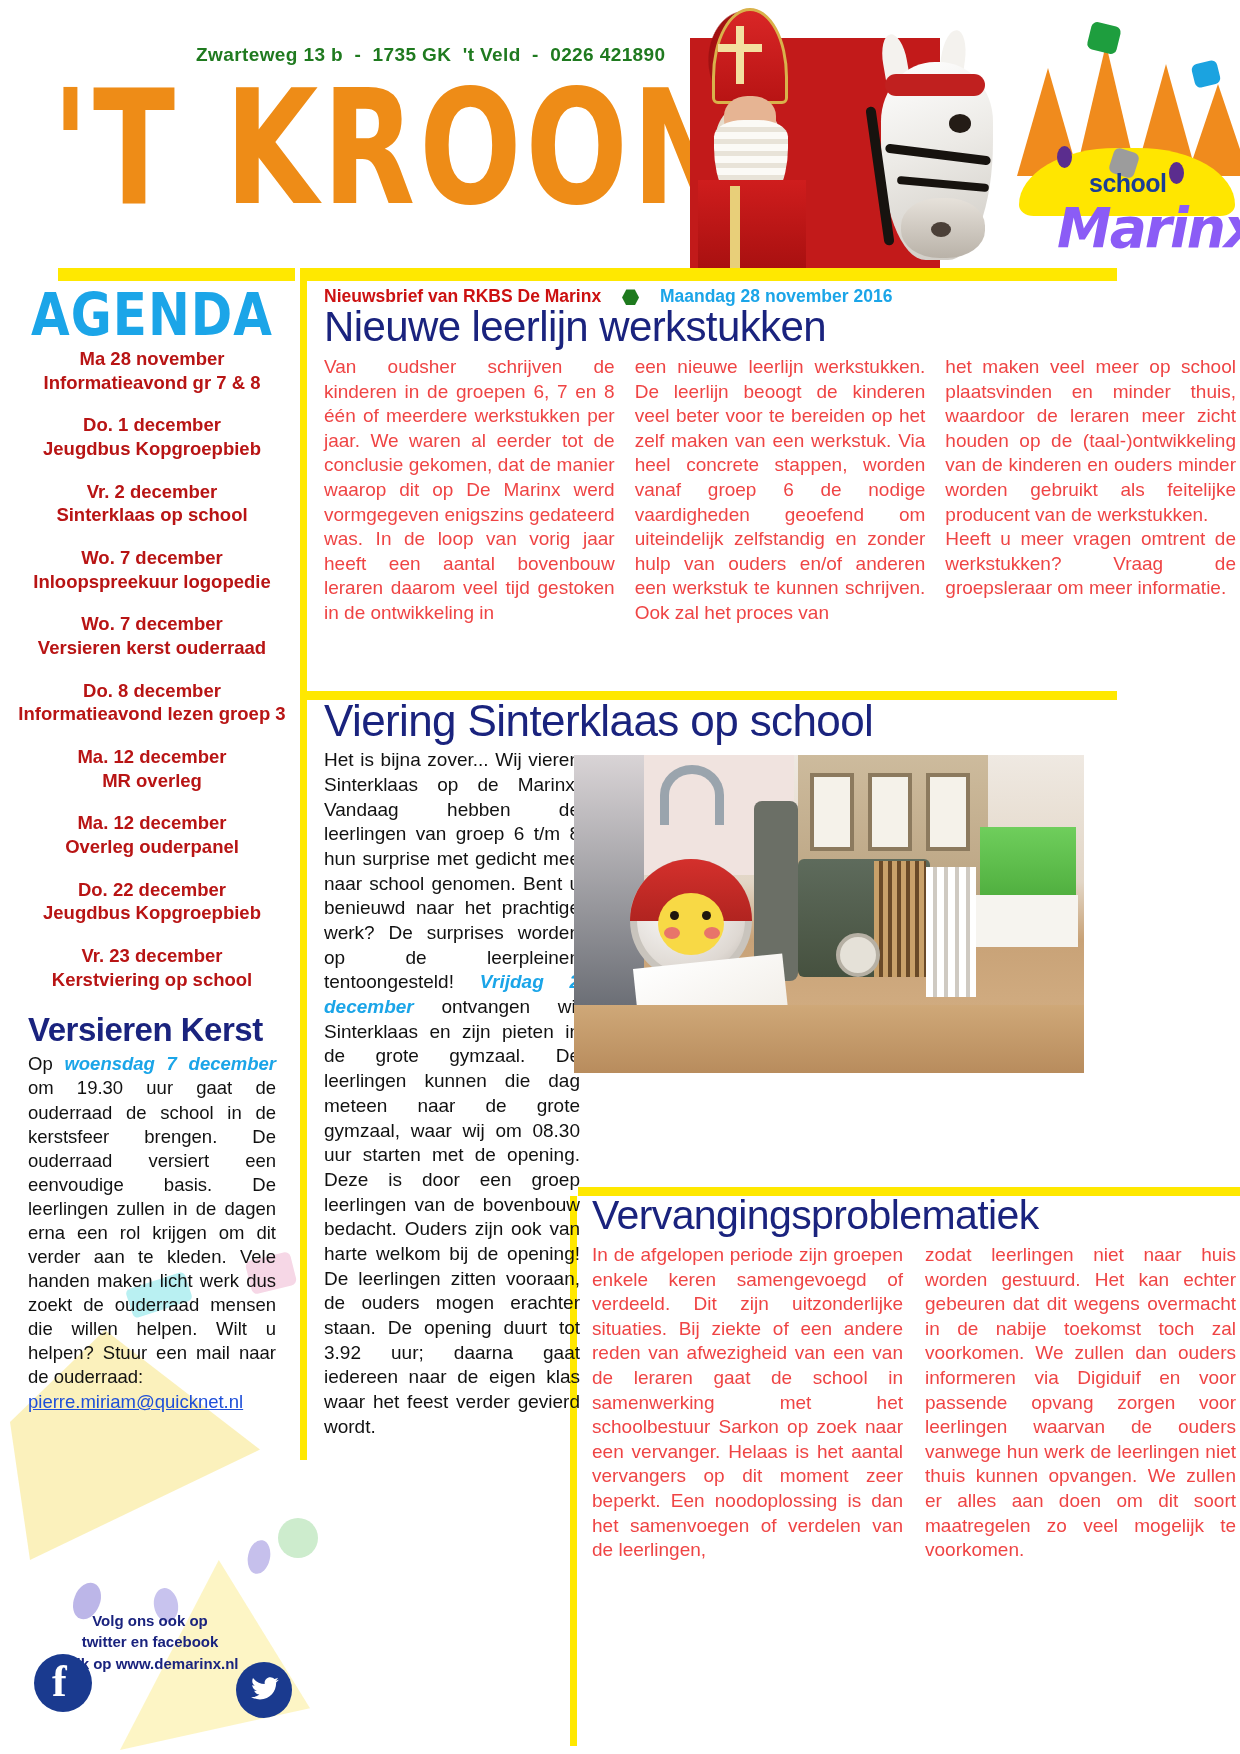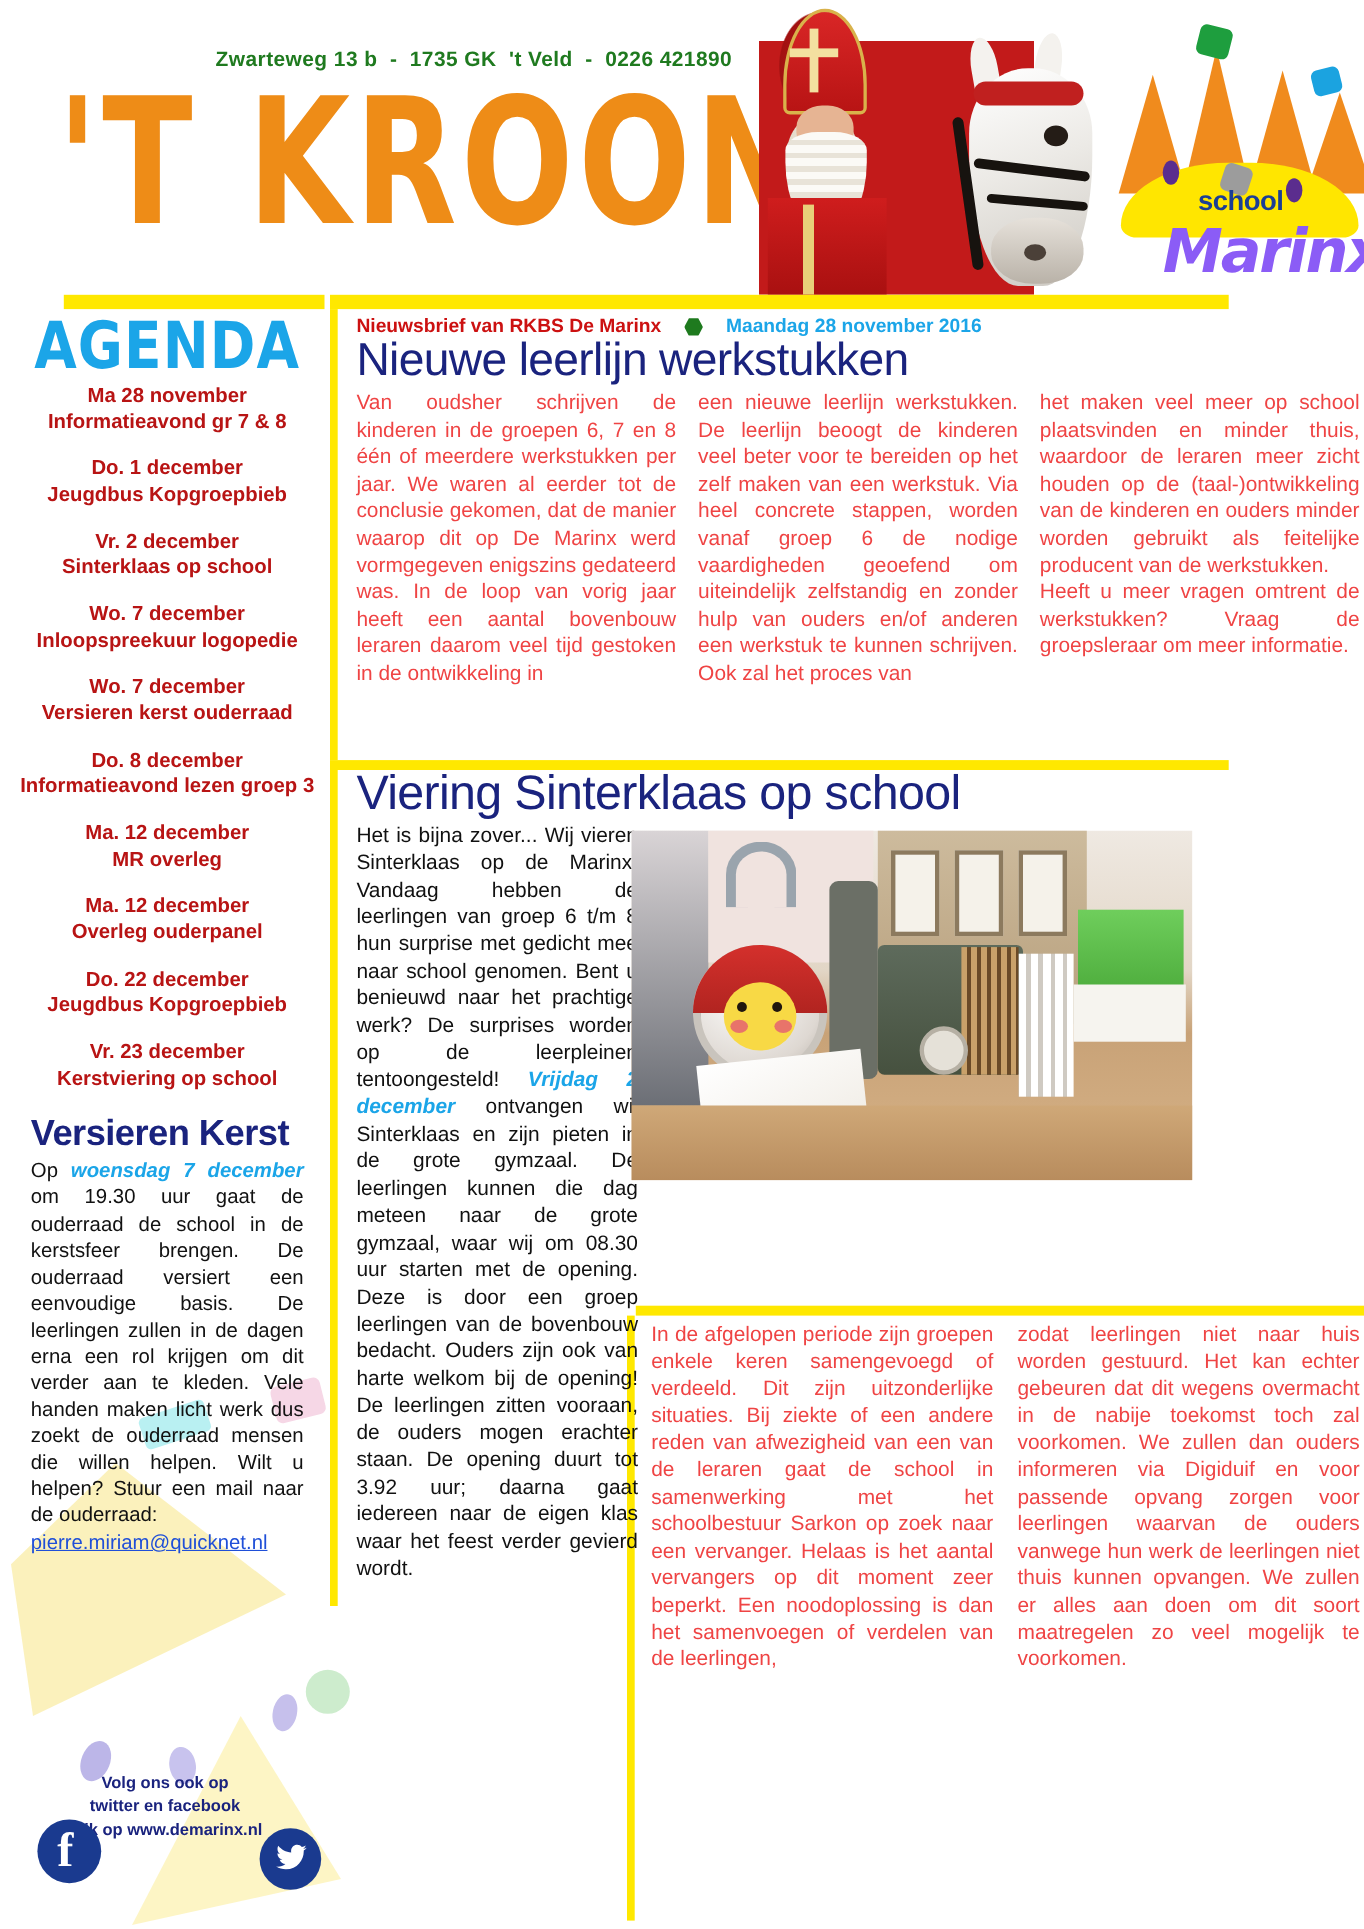--- a/index.html
+++ b/index.html
@@ -418,20 +418,21 @@
     <div class="ph" style="left:300px;top:106px;width:52px;height:116px;background:repeating-linear-gradient(90deg,#c9a16a 0 5px,#6a4a28 5px 9px);"></div>
     <div class="ph" style="left:262px;top:178px;width:44px;height:44px;border-radius:50%;background:#e5e1d8;border:4px solid #b6b0a4;"></div>
     <div class="ph" style="left:352px;top:112px;width:50px;height:130px;background:repeating-linear-gradient(90deg,#ffffff 0 7px,#cfcac2 7px 11px);"></div>
     <div class="ph" style="left:406px;top:72px;width:96px;height:72px;background:linear-gradient(180deg,#6fce5c,#4fae3e);"></div>
     <div class="ph" style="left:402px;top:140px;width:102px;height:52px;background:#f6f4ef;"></div>
     <div class="ph" style="left:64px;top:206px;width:150px;height:104px;background:linear-gradient(160deg,#ffffff,#ece7de);transform:rotate(-6deg);"></div>
     <div class="ph" style="left:0;top:250px;width:510px;height:68px;background:linear-gradient(180deg,#cfa878,#b88c5d);"></div>
   </div>
 
   <div class="art3">
+    <div class="headline">Vervangingsproblematiek</div>
     <div class="cols2">
       <div class="col">
         <p>In de afgelopen periode zijn groepen enkele keren samengevoegd of verdeeld. Dit zijn uitzonderlijke situaties. Bij ziekte of een andere reden van afwezigheid van een van de leraren gaat de school in samenwerking met het schoolbestuur Sarkon op zoek naar een vervanger. Helaas is het aantal vervangers op dit moment zeer beperkt. Een noodoplossing is dan het samenvoegen of verdelen van de leerlingen,</p>
       </div>
       <div class="col">
         <p>zodat leerlingen niet naar huis worden gestuurd. Het kan echter gebeuren dat dit wegens overmacht in de nabije toekomst toch zal voorkomen. We zullen dan ouders informeren via Digiduif en voor passende opvang zorgen voor leerlingen waarvan de ouders vanwege hun werk de leerlingen niet thuis kunnen opvangen. We zullen er alles aan doen om dit soort maatregelen zo veel mogelijk te voorkomen.</p>
       </div>
     </div>
   </div>
 

